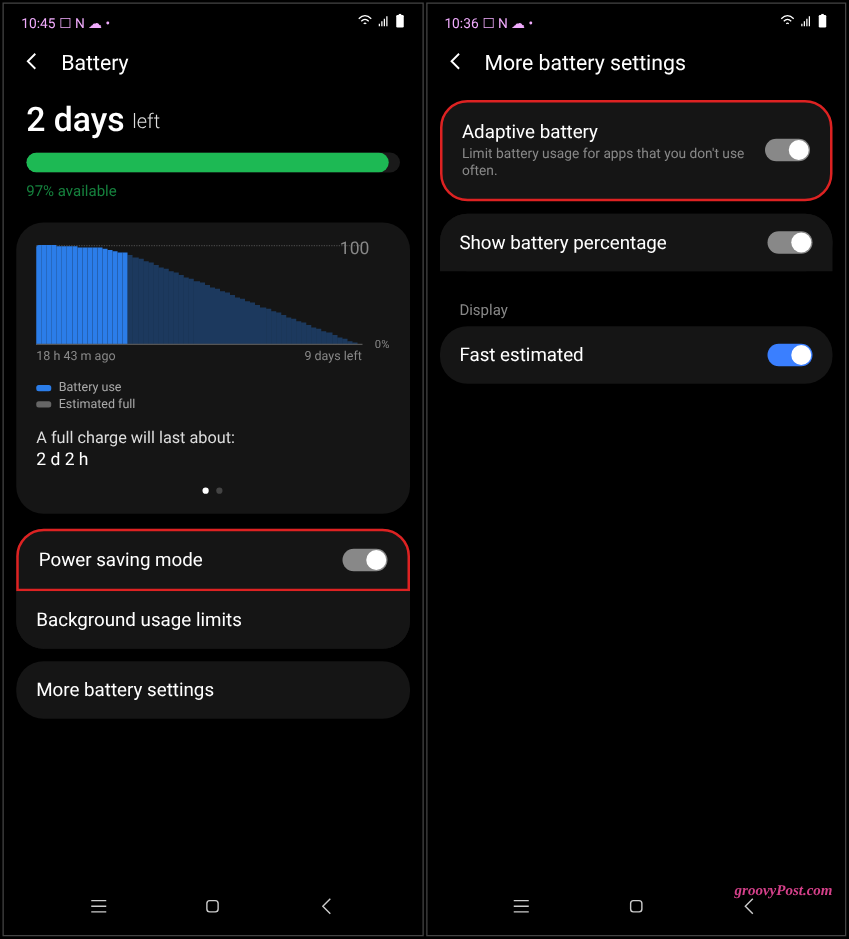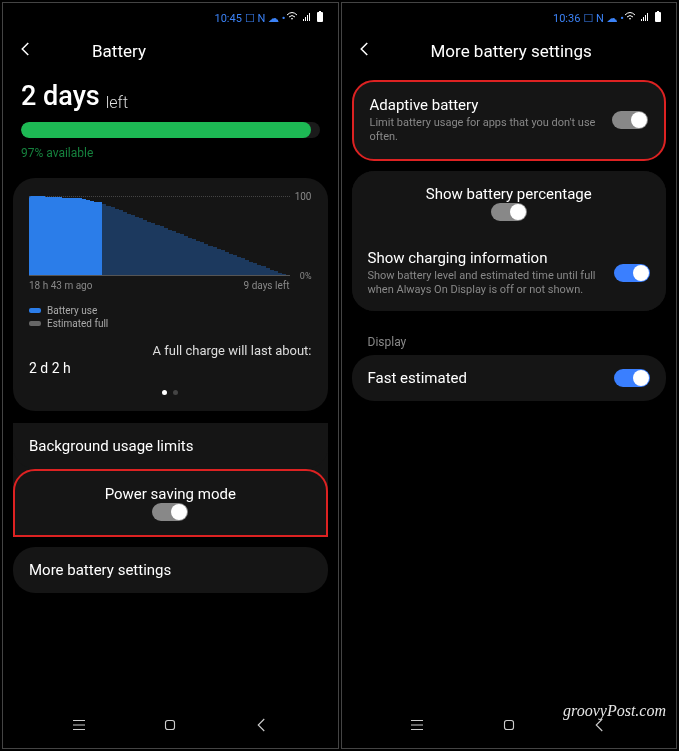--- a/index.html
+++ b/index.html
@@ -22,44 +22,44 @@
     flex: 1;
     background: #000;
     border: 1px solid #444;
     display: flex;
     flex-direction: column;
     overflow: hidden;
     position: relative;
   }
   .status-bar {
     display: flex;
-    justify-content: flex-end;
+    justify-content: space-between;
     align-items: center;
     padding: 8px 14px 4px;
-    color: #3b82f6;
+    color: #f0abfc;
     font-size: 12px;
   }
   .status-left { display: flex; align-items: center; gap: 3px; }
   .status-right { display: flex; align-items: center; gap: 4px; }
   .status-left span, .status-right span { font-size: 11px; }
   .header {
     display: flex;
     align-items: center;
     padding: 10px 14px 18px;
     color: #fff;
     gap: 14px;
   }
   .back-icon svg { width: 18px; height: 18px; }
-  .header-title { font-size: 17px; font-weight: 400; margin-left: 43px; }
+  .header-title { font-size: 17px; font-weight: 400; }
   .content { flex: 1; padding: 0 10px; overflow-y: hidden; }
   .big-time {
     color: #fff;
     padding: 0 8px 10px;
     display: flex;
-    align-items: flex-end;
+    align-items: center;
     gap: 6px;
   }
   .big-time .num { font-size: 27px; font-weight: 500; }
   .big-time .left { font-size: 16px; font-weight: 300; color: #ddd; }
   .progress {
     background: #1a1a1a;
     height: 16px;
     border-radius: 8px;
     margin: 0 8px 8px;
     overflow: hidden;
@@ -81,43 +81,43 @@
   .chart-wrap { position: relative; height: 80px; margin-bottom: 4px; }
   .chart-area { position: absolute; left: 0; right: 22px; top: 0; bottom: 0; display: flex; }
   .chart-bar {
     flex: 1;
     background: #2b7de9;
     align-self: flex-end;
   }
   .chart-bar:first-child { border-top-left-radius: 2px; }
   .chart-line100 { position: absolute; left: 0; right: 22px; top: 0; border-top: 1px dotted #444; }
   .chart-line0 { position: absolute; left: 0; right: 22px; bottom: 0; border-top: 1px solid #555; }
-  .chart-y100 { position: absolute; right: 0; top: -5px; font-size: 10px; color: #888; }
+  .chart-y100 { position: absolute; right: 16px; top: -5px; font-size: 14px; color: #888; }
   .chart-y0 { position: absolute; right: 0; bottom: -5px; font-size: 9px; color: #888; }
   .chart-xlabels { display: flex; justify-content: space-between; font-size: 10px; color: #888; margin-bottom: 14px; padding-right: 22px; }
   .legend { font-size: 10px; color: #aaa; margin-bottom: 14px; }
   .legend-row { display: flex; align-items: center; gap: 6px; margin-bottom: 2px; }
   .legend-swatch { width: 12px; height: 5px; border-radius: 2px; }
   .sw-blue { background: #2b7de9; }
   .sw-grey { background: #666; }
-  .charge-est { color: #ddd; font-size: 13px; margin-bottom: 2px; text-align: right; }
+  .charge-est { color: #ddd; font-size: 13px; margin-bottom: 2px; }
   .charge-val { color: #fff; font-size: 14px; margin-bottom: 14px; }
   .dots { display: flex; justify-content: center; gap: 6px; }
   .dot { width: 5px; height: 5px; border-radius: 50%; background: #444; }
   .dot.active { background: #fff; }
   .setting-row {
     display: flex;
     align-items: center;
     justify-content: space-between;
     padding: 14px 16px;
     color: #fff;
     font-size: 15px;
     background: #151515;
   }
-  .setting-row.first { border-top-left-radius: 22px; border-top-right-radius: 22px; flex-direction: column; }
+  .setting-row.first { border-top-left-radius: 22px; border-top-right-radius: 22px; }
   .setting-row.alone { border-radius: 22px; margin-bottom: 10px; }
   .setting-row.last { border-bottom-left-radius: 22px; border-bottom-right-radius: 22px; }
   .setting-group { background: #151515; border-radius: 22px; margin-bottom: 10px; }
   .highlight { border: 2px solid #d22; }
   .setting-text { flex: 1; }
   .setting-text .sub { font-size: 11px; color: #888; margin-top: 2px; line-height: 1.3; }
   
   .tg { width: 36px; height: 18px; border-radius: 10px; position: relative; flex-shrink:0; }
   .tg.off { background: #888; }
   .tg.off::after { content:''; position:absolute; right:1px; top:1px; width:16px; height:16px; background:#fff; border-radius:50%; }
@@ -126,26 +126,27 @@
   .section-label { color: #888; font-size: 12px; padding: 14px 16px 6px; }
   .navbar {
     display: flex; justify-content: space-around; align-items: center;
     padding: 14px 30px 10px; color: #ccc;
   }
   .nav-item svg { width: 18px; height: 18px; stroke: #ccc; fill: none; stroke-width: 1.5; }
   .watermark {
     position: absolute;
     right: 10px;
     bottom: 28px;
-    color: #ffffff;
+    color: #ec4899;
     font-family: Georgia, 'Times New Roman', serif;
     font-style: italic;
-    font-size: 16px;
+    font-size: 12px;
     opacity: 0.9;
     pointer-events: none;
+    font-weight: bold;
   }
 </style>
 </head>
 <body>
 
 <div class="container">
 
   <div class="phone">
     <div class="status-bar">
       <div class="status-left">
@@ -280,26 +281,26 @@
         </div>
         <div class="charge-est">A full charge will last about:</div>
         <div class="charge-val">2 d 2 h</div>
         <div class="dots">
           <span class="dot active"></span>
           <span class="dot"></span>
         </div>
       </div>
 
       <div class="setting-group">
-        <div class="setting-row last">
-          <span>Background usage limits</span>
-        </div>
         <div class="setting-row first highlight">
           <span>Power saving mode</span>
           <span class="tg off"></span>
+        </div>
+        <div class="setting-row last">
+          <span>Background usage limits</span>
         </div>
       </div>
 
       <div class="setting-row alone">
         <span>More battery settings</span>
       </div>
     </div>
 
     <div class="navbar">
       <span class="nav-item">
@@ -362,27 +363,20 @@
           <div class="sub">Limit battery usage for apps that you don't use often.</div>
         </div>
         <span class="tg off"></span>
       </div>
 
       <div class="setting-group">
         <div class="setting-row first">
           <span>Show battery percentage</span>
           <span class="tg off"></span>
         </div>
-        <div class="setting-row last">
-          <div class="setting-text">
-            <div>Show charging information</div>
-            <div class="sub">Show battery level and estimated time until full when Always On Display is off or not shown.</div>
-          </div>
-          <span class="tg on"></span>
-        </div>
       </div>
 
       <div class="section-label">Display</div>
 
       <div class="setting-row alone">
         <span>Fast estimated</span>
         <span class="tg on"></span>
       </div>
     </div>
 

